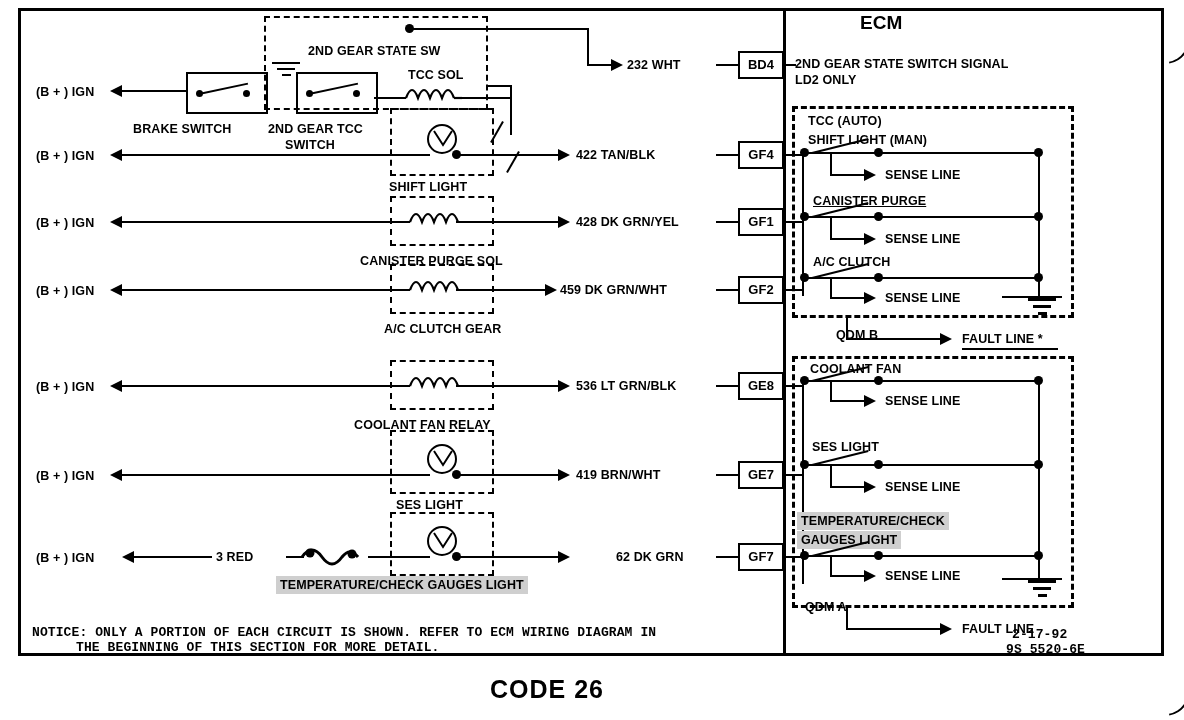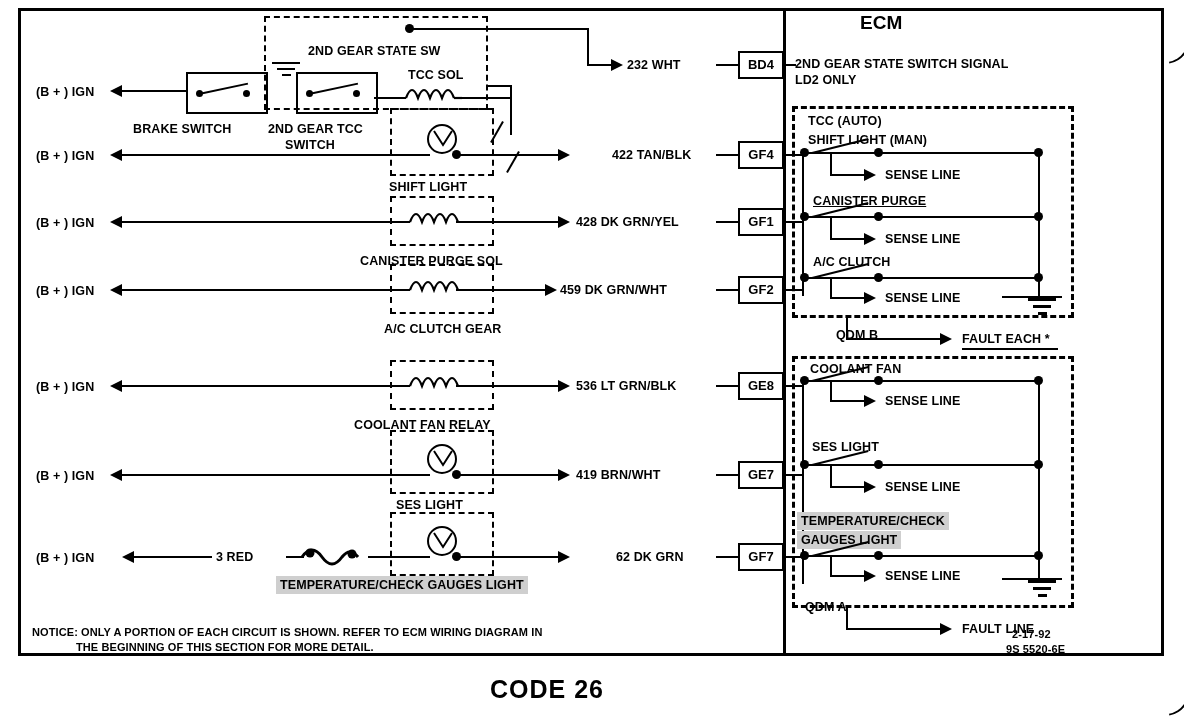--- a/index.html
+++ b/index.html
@@ -47,21 +47,21 @@
 
   
   .t {
     font-size: 12.5px;
     font-weight: bold;
     color: #000;
     white-space: nowrap;
     letter-spacing: 0.1px;
     line-height: 1.15;
   }
-  .t.sm { font-size: 11px; }
+  .t.sm { font-size: 13px; font-family: Liberation Mono, monospace; }
   .t.xl { font-size: 19px; }
   .t.code { font-size: 25px; letter-spacing: 1px; }
 
   
   .h-line { height: 2px; background: #000; }
   .v-line { width: 2px; background: #000; }
 
   
   .dash-box {
     border: 2px dashed #000;
@@ -200,21 +200,21 @@
 
   <div class="abs" style="left:496px; top:120px; width:2px; height:24px; background:#000; transform:rotate(30deg);"></div>
   <div class="abs" style="left:512px; top:150px; width:2px; height:24px; background:#000; transform:rotate(30deg);"></div>
 
   <div class="abs t" style="left:36px; top:149px;">(B + ) IGN</div>
   <div class="abs arrow-l" style="left:110px; top:149px;"></div>
   <div class="abs h-line" style="left:122px; top:154px; width:240px;"></div>
 
   <div class="abs h-line" style="left:517px; top:154px; width:44px;"></div>
   <div class="abs arrow-r" style="left:558px; top:149px;"></div>
-  <div class="abs t" style="left:576px; top:148px;margin-left:36px;">422 TAN/BLK</div>
+  <div class="abs t" style="left:576px; top:148px;">422 TAN/BLK</div>
   <div class="abs h-line" style="left:716px; top:154px; width:22px;"></div>
   <div class="abs pin" style="left:738px; top:141px;">GF4</div>
   <div class="abs h-line" style="left:784px; top:154px; width:18px;"></div>
 
   <div class="abs dash-box" style="left:390px; top:196px; width:104px; height:50px;"></div>
   <svg class="abs coil" style="left:406px; top:208px;" width="70" height="22" viewBox="0 0 70 22">
     <path d="M4 14 q6 -16 12 0 q6 -16 12 0 q6 -16 12 0 q6 -16 12 0" fill="none" stroke="#000" stroke-width="2.2"></path>
   </svg>
   <div class="abs h-line" style="left:358px; top:221px; width:52px;"></div>
   <div class="abs h-line" style="left:456px; top:221px; width:105px;"></div>
@@ -356,21 +356,21 @@
   <div class="abs h-line lever" style="left:812px; top:277px; width:58px; transform:rotate(-14deg);"></div>
   <div class="abs v-line" style="left:830px; top:277px; height:22px;"></div>
   <div class="abs h-line" style="left:830px; top:297px; width:36px;"></div>
   <div class="abs arrow-r" style="left:864px; top:292px;"></div>
   <div class="abs t" style="left:885px; top:291px;">SENSE LINE</div>
 
   <div class="abs t" style="left:836px; top:328px;">QDM B</div>
   <div class="abs v-line" style="left:846px; top:318px; height:22px;"></div>
   <div class="abs h-line" style="left:846px; top:338px; width:96px;"></div>
   <div class="abs arrow-r" style="left:940px; top:333px;"></div>
-  <div class="abs t" style="left:962px; top:332px;">FAULT EACH  *</div>
+  <div class="abs t" style="left:962px; top:332px;">FAULT LINE  *</div>
   <div class="abs h-line" style="left:962px; top:348px; width:96px;"></div>
 
   <div class="abs dash-box big" style="left:792px; top:356px; width:282px; height:252px;"></div>
 
   <div class="abs v-line" style="left:802px; top:378px; height:206px;"></div>
   <div class="abs v-line" style="left:1038px; top:378px; height:202px;"></div>
   <div class="abs h-line" style="left:1002px; top:578px; width:60px;"></div>
   <div class="abs gnd-bar" style="left:1028px; top:580px; width:28px; height:3px;"></div>
   <div class="abs gnd-bar" style="left:1033px; top:587px; width:18px; height:3px;"></div>
   <div class="abs gnd-bar" style="left:1038px; top:594px; width:9px; height:3px;"></div>

